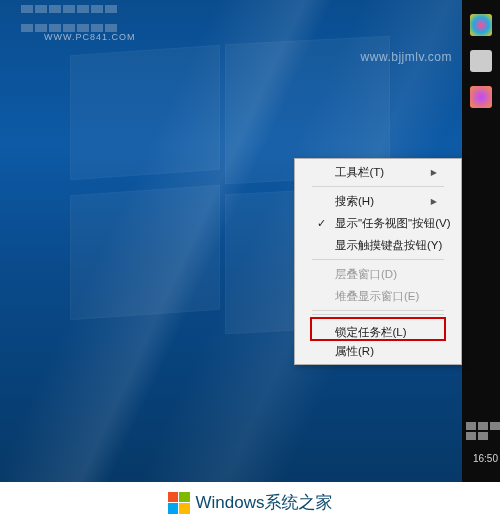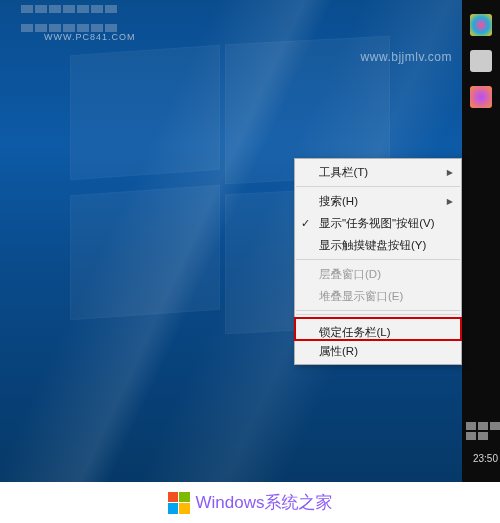--- a/index.html
+++ b/index.html
@@ -79,21 +79,21 @@
     }
     .context-menu {
       position: absolute;
       top: 158px; left: 294px;
       width: 168px;
       background: #f2f2f2;
       border: 1px solid #b0b0b0;
       box-shadow: 2px 2px 6px rgba(0,0,0,0.25);
       font-size: 11.5px;
       color: #222;
-      padding: 2px 0;
+      padding: 2px 16px;
     }
     .menu-item {
       display: flex; align-items: center;
       height: 22px;
       padding: 0 10px 0 24px;
       position: relative;
       white-space: nowrap;
     }
     .menu-item.has-sub::after {
       content: "▶"; position: absolute; right: 8px;
@@ -122,21 +122,21 @@
     .footer-logo {
       width: 22px; height: 22px;
       display: grid; grid-template-columns: 1fr 1fr; grid-template-rows: 1fr 1fr;
       gap: 1.5px;
     }
     .footer-logo div:nth-child(1){ background:#f25022; }
     .footer-logo div:nth-child(2){ background:#7fba00; }
     .footer-logo div:nth-child(3){ background:#00a4ef; }
     .footer-logo div:nth-child(4){ background:#ffb900; }
     .footer-text {
-      font-size: 17px; font-weight: 500; color: #8b5cf6;
+      font-size: 17px; font-weight: 500; color: #0c4a6e;
       font-family: "Microsoft YaHei", sans-serif;
     }
     .watermark {
       position: absolute;
       top: 6px; right: 48px;
       font-size: 12px; color: #ffffff;
       opacity: 0.52;
       letter-spacing: 0.5px;
       margin-top: 44px;
     }
@@ -176,21 +176,21 @@
     <div class="dock-icon" style="background:radial-gradient(circle,#ff4aa0,#2ad,#fc0);"></div>
     <div class="dock-icon" style="background:#ccc;"></div>
     <div class="dock-icon" style="background:radial-gradient(circle,#b94bff,#ff8a3c);"></div>
     <div class="pixel-bot">
       <span style="left:2px;top:0"></span>
         <span style="left:14px;top:0"></span>
         <span style="left:26px;top:0"></span>
       <span style="left:2px;top:10px"></span>
         <span style="left:14px;top:10px"></span>
     </div>
-    <div class="clock">23:50</div>
+    <div class="clock">16:50</div>
   </div>
 
   <div class="context-menu">
     <div class="menu-item has-sub">
         <span>工具栏(T)</span>
       </div>
     <div class="menu-sep"></div>
     <div class="menu-item has-sub">
         <span>搜索(H)</span>
       </div>

